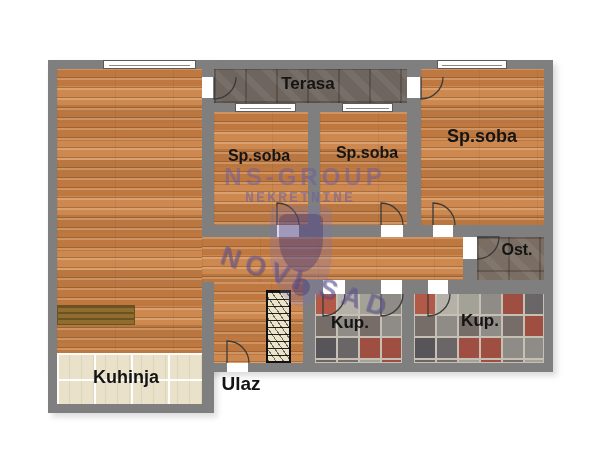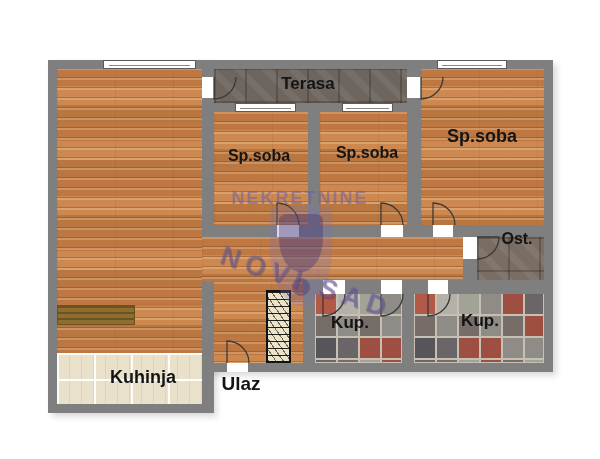--- a/index.html
+++ b/index.html
@@ -183,27 +183,28 @@
     <path d="M323,294 L323,316 A22,22 0 0 0 345,294"></path>
     <path d="M381,294 L381,316 A22,22 0 0 0 403,294"></path>
     <path d="M428,294 L428,316 A22,22 0 0 0 450,294"></path>
     <path d="M227,363 L227,341 A22,22 0 0 1 249,363"></path>
   </svg>
 
   <div class="rlabel" style="left:308px;top:84px;font-size:17px;">Terasa</div>
   <div class="rlabel" style="left:259px;top:156px;font-size:16px;">Sp.soba</div>
   <div class="rlabel" style="left:367px;top:153px;font-size:16px;">Sp.soba</div>
   <div class="rlabel" style="left:482px;top:136px;font-size:18px;">Sp.soba</div>
-  <div class="rlabel" style="left:517px;top:239px;font-size:16px;">Ost.</div>
+  <div class="rlabel" style="left:517px;top:250px;font-size:16px;">Ost.</div>
   <div class="rlabel" style="left:350px;top:323px;font-size:17px;">Kup.</div>
   <div class="rlabel" style="left:480px;top:321px;font-size:17px;">Kup.</div>
-  <div class="rlabel" style="left:126px;top:377px;font-size:18px;margin-left:17px;">Kuhinja</div>
+  <div class="rlabel" style="left:126px;top:377px;font-size:18px;">Kuhinja</div>
   <div class="rlabel" style="left:241px;top:384px;font-size:19px;">Ulaz</div>
 
   <div class="watermark">
-    <div class="wm-line" style="left:300px;top:198px;font-size:18px;letter-spacing:2px;">NEKRETNINE</div>
+    <div class="wm-line" style="left:305px;top:177px;font-size:24px;letter-spacing:4px;">NS-GROUP</div>
+    <div class="wm-line" style="left:300px;top:198px;font-size:15px;letter-spacing:2px;font-family:Liberation Mono, monospace;">NEKRETNINE</div>
     <div class="abs crest-outer" style="left:270px;top:206px;width:62px;height:100px;"></div>
     <div class="abs crest-inner" style="left:279px;top:214px;width:44px;height:58px;"></div>
     <div class="abs crest-dot" style="left:292px;top:278px;width:18px;height:18px;"></div>
     <div class="wm-city" style="left:226px;top:240px;font-size:27px;letter-spacing:6px;">NOVI SAD</div>
   </div>
 
 </div>
 
 </body></html>

